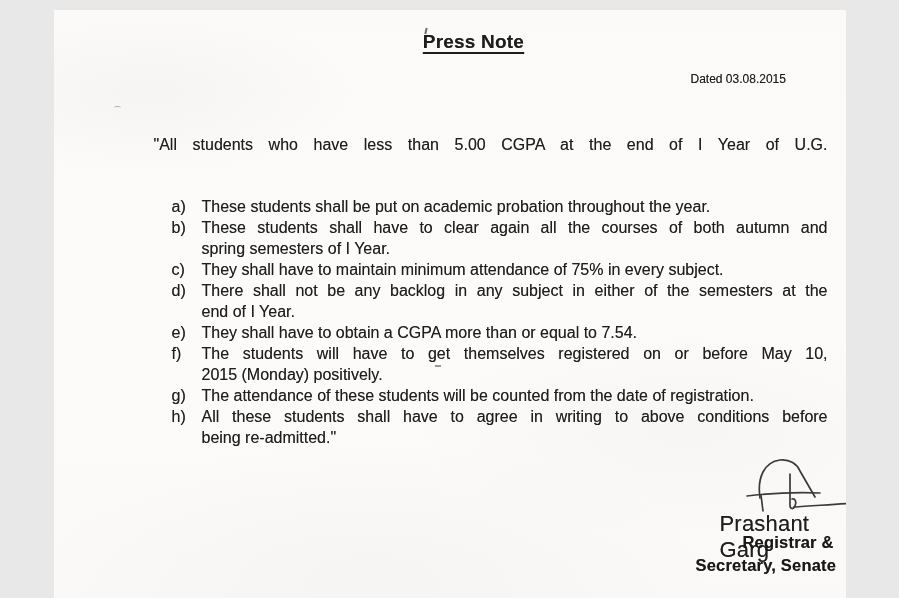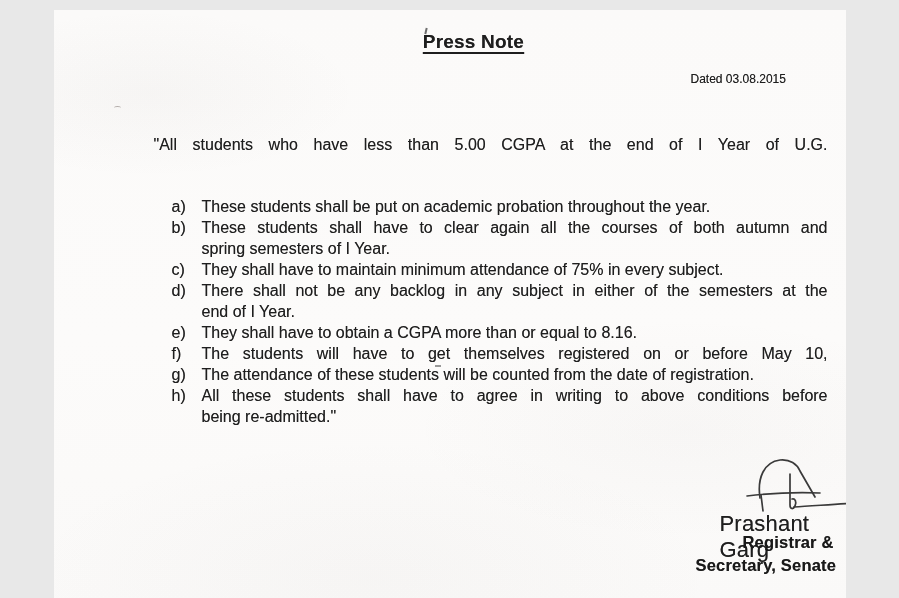--- a/index.html
+++ b/index.html
@@ -116,28 +116,29 @@
       <span class="cond-label">d)</span>
       <div class="cond-text">
         <div class="jline">There shall not be any backlog in any subject in either of the semesters at the</div>
         <div class="nline">end of I Year.</div>
       </div>
     </div>
 
     <div class="cond-row">
       <span class="cond-label">e)</span>
       <div class="cond-text">
-        <div class="nline">They shall have to obtain a CGPA more than or equal to 8.16.</div>
+        <div class="nline">They shall have to obtain a CGPA more than or equal to 7.54.</div>
       </div>
     </div>
 
     <div class="cond-row">
       <span class="cond-label">f)</span>
       <div class="cond-text">
         <div class="jline">The students will have to get themselves registered on or before May 10,</div>
+        <div class="nline">2015 (Monday) positively.</div>
       </div>
     </div>
 
     <div class="cond-row">
       <span class="cond-label">g)</span>
       <div class="cond-text">
         <div class="nline">The attendance of these students will be counted from the date of registration.</div>
       </div>
     </div>
 

